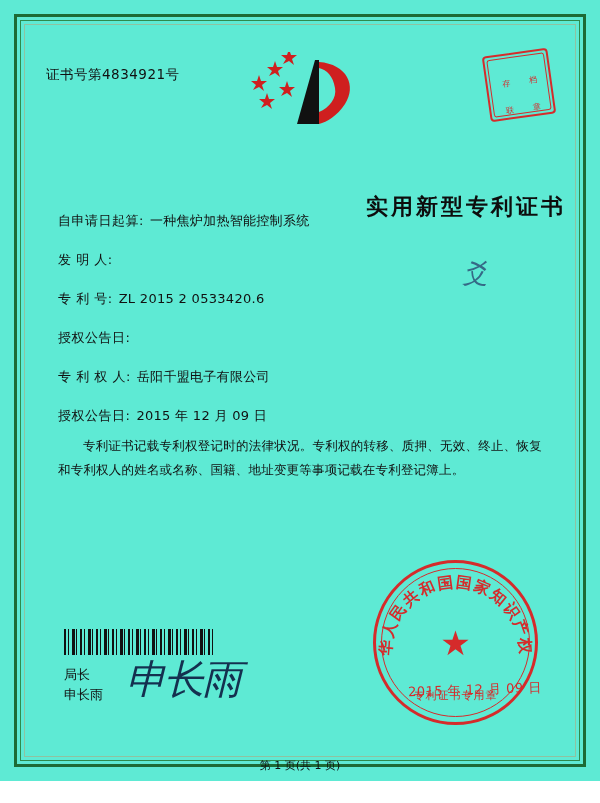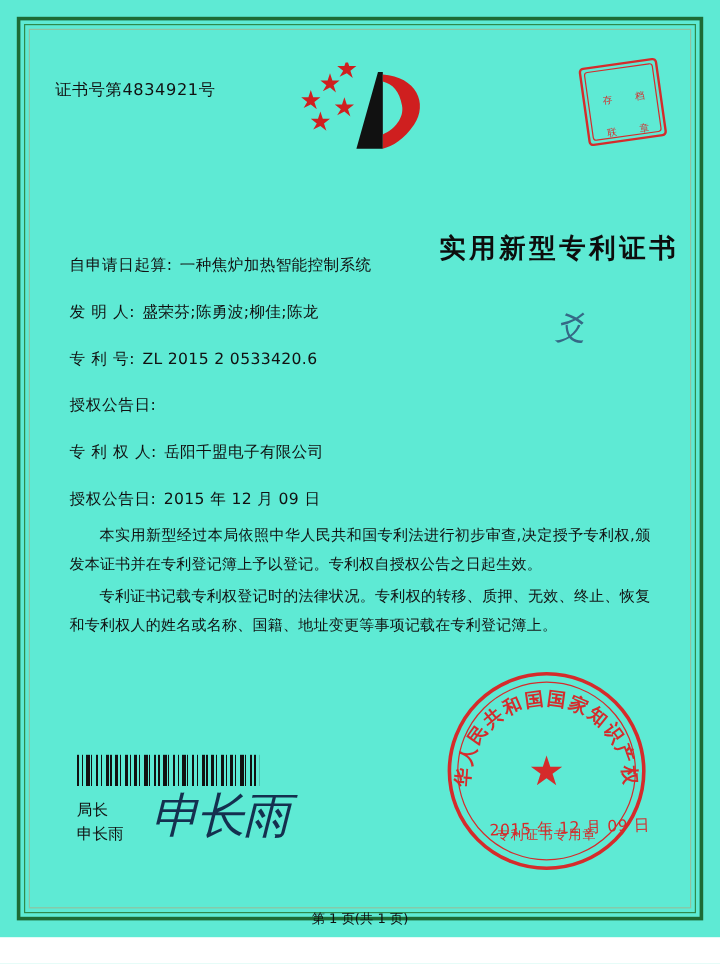--- a/index.html
+++ b/index.html
@@ -328,21 +328,20 @@
 
     <div class="main-title">实用新型专利证书</div>
 
     <div class="fields">
       <div class="field-row">
         <span class="field-label">自申请日起算:</span>
         <span class="field-value">一种焦炉加热智能控制系统</span>
       </div>
       <div class="field-row">
         <span class="field-label">发 明 人:</span>
-        <span class="field-value">盛荣芬;陈勇波;柳佳;陈龙</span>
       </div>
       <div class="field-row">
         <span class="field-label">专 利 号:</span>
         <span class="field-value">ZL 2015 2 0533420.6</span>
       </div>
       <div class="field-row">
         <span class="field-label">授权公告日:</span>
       </div>
       <div class="field-row">
         <span class="field-label">专 利 权 人:</span>
@@ -350,21 +349,20 @@
       </div>
       <div class="field-row">
         <span class="field-label">授权公告日:</span>
         <span class="field-value">2015 年 12 月 09 日</span>
       </div>
     </div>
 
     <div class="blue-scribble">爻</div>
 
     <div class="body-text">
-      <p>本实用新型经过本局依照中华人民共和国专利法进行初步审查,决定授予专利权,颁发本证书并在专利登记簿上予以登记。专利权自授权公告之日起生效。</p>
       <p>专利证书记载专利权登记时的法律状况。专利权的转移、质押、无效、终止、恢复和专利权人的姓名或名称、国籍、地址变更等事项记载在专利登记簿上。</p>
     </div>
 
     <div class="barcode"></div>
 
     <div class="director">
       <div>局长</div>
       <div>申长雨</div>
     </div>
 

